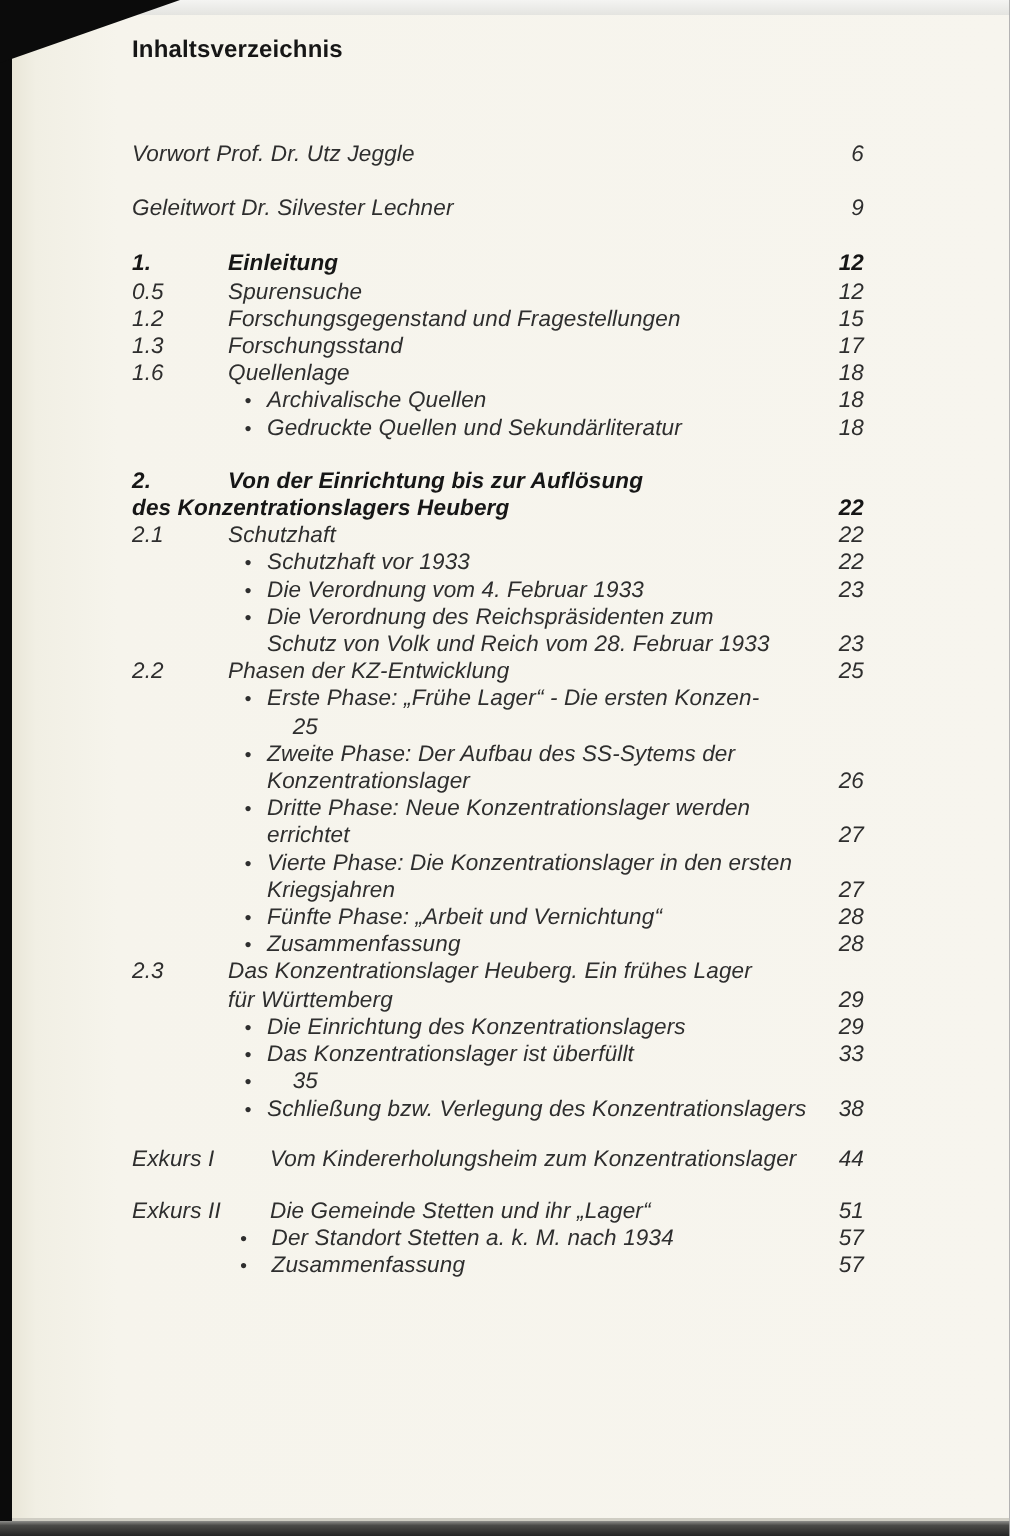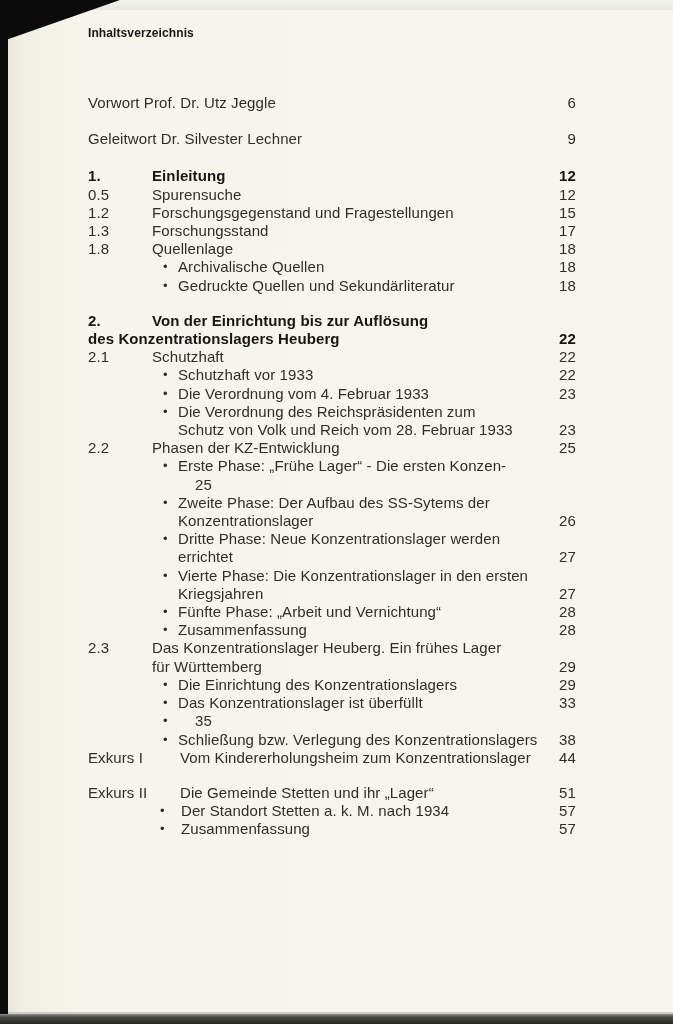--- a/index.html
+++ b/index.html
@@ -58,44 +58,44 @@
   .content {
     position: absolute;
     left: 80px; top: 14px;
     width: 488px;
     color: var(--text);
     font-size: 15px;
     line-height: 18.2px;
     letter-spacing: 0.1px;
   }
   .heading {
-    font-size: 12px;
+    font-size: 16px;
     font-weight: bold;
     color: var(--text-bold);
     line-height: 19px;
   }
-  .row { display: flex; align-items: center; white-space: nowrap; }
+  .row { display: flex; align-items: center; white-space: nowrap; font-style: italic; }
   .lbl { flex: 0 0 64px; }
   .txt { flex: 1 1 auto; min-width: 0; }
   .pg  { flex: 0 0 34px; text-align: right; }
   .dot { flex: 0 0 15px; font-size: 13px; }
   .h1 .lbl, .h1 .txt, .h1 .pg,
   .h1c .txt, .h1c .pg { font-weight: bold; color: var(--text-bold); }
   .titc { padding-left: 64px; }
   .bul  { padding-left: 75px; }
   .bulc { padding-left: 90px; }
   .exk .lbl { flex: 0 0 92px; }
   .exbul { padding-left: 72px; }
   .exbul .dot { flex: 0 0 21px; }
   
   .block-fm1  { margin-top: 51px; }
   .block-fm2  { margin-top: 18px; }
   .block-sec1 { margin-top: 19px; }
   .block-sec2 { margin-top: 17px; }
-  .block-exk1 { }
+  .block-exk1 { margin-top: 15px; }
   .block-exk2 { margin-top: 17px; }
 </style>
 </head>
 <body>
 
 <div class="screen">
   <div class="top-strip"></div>
   <div class="page">
     <div class="content">
       <div class="heading">Inhaltsverzeichnis</div>
@@ -127,21 +127,21 @@
               <span class="lbl">1.2</span>
               <span class="txt">Forschungsgegenstand und Fragestellungen</span>
               <span class="pg">15</span>
             </div>
             <div class="row sub">
               <span class="lbl">1.3</span>
               <span class="txt">Forschungsstand</span>
               <span class="pg">17</span>
             </div>
             <div class="row sub">
-              <span class="lbl">1.8</span>
+              <span class="lbl">1.6</span>
               <span class="txt">Quellenlage</span>
               <span class="pg">18</span>
             </div>
             <div class="row bul">
               <span class="dot">•</span>
               <span class="txt">Archivalische Quellen</span>
               <span class="pg">18</span>
             </div>
             <div class="row bul">
               <span class="dot">•</span>

